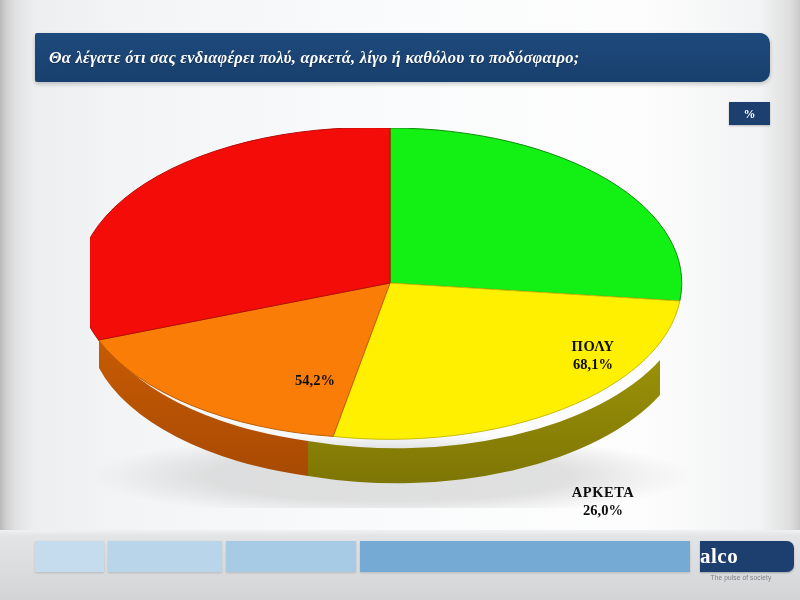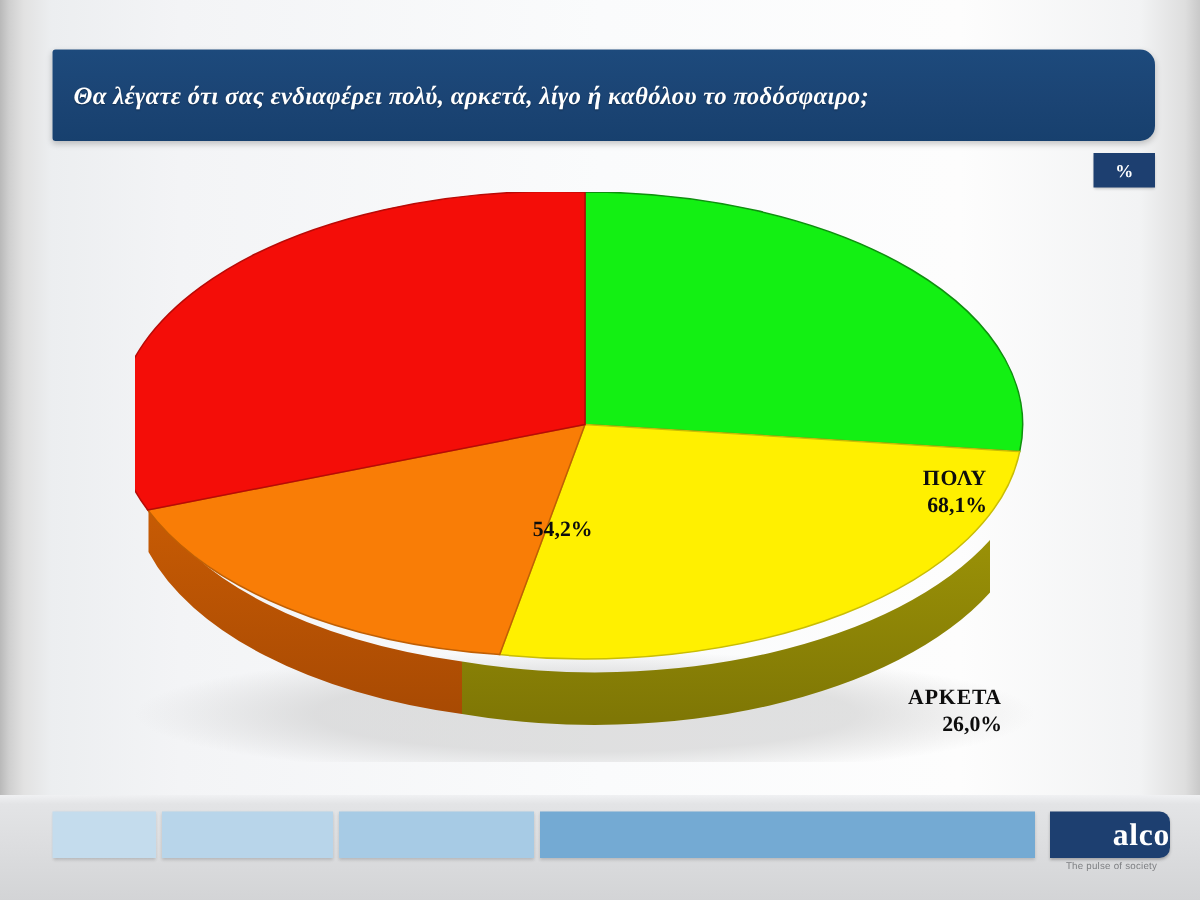--- a/index.html
+++ b/index.html
@@ -24,21 +24,21 @@
         #f3f4f6 120px, #fafbfc 400px, #fdfdfd 640px, #f2f3f4 760px,
         #dedede 790px, #c9c9c9 800px);
   }
 
   
   #title-bar {
     position: absolute;
     left: 35px;
     top: 33px;
     width: 735px;
-    height: 61px;
+    height: 49px;
     background: linear-gradient(to bottom, #1d4a7c 0%, #1b4474 55%, #17406e 100%);
     border-radius: 2px 10px 10px 2px;
     box-shadow: 0 2px 4px rgba(0,0,0,0.22);
     display: flex;
     align-items: center;
   }
   #title-text {
     color: #ffffff;
     font-size: 16.5px;
     font-weight: bold;
@@ -78,27 +78,28 @@
     height: 380px;
   }
   #pie-svg {
     display: block;
     width: 620px;
     height: 380px;
   }
 
   .slice-label {
     position: absolute;
-    text-align: right;
+    text-align: center;
     color: #0d0d0d;
     font-weight: bold;
     font-size: 14.5px;
     line-height: 1.25;
     white-space: nowrap;
     pointer-events: none;
+    margin-top: 27px;
   }
   .slice-label .l1 { display: block; letter-spacing: 0.6px; }
   .slice-label .l2 { display: block; }
 
   #label-poly     { left: 438px; top: 182px; width: 130px; }
   #label-arketa   { left: 448px; top: 328px; width: 130px; }
   #label-ligo     { left: 215px; top: 348px; width: 130px; }
   #label-katholou { left: 145px; top: 216px; width: 160px; }
 
   
@@ -118,27 +119,27 @@
   }
   #fbox-1 { left: 35px;  width: 69px;  background: #c4dced; }
   #fbox-2 { left: 108px; width: 114px; background: #b8d5ea; }
   #fbox-3 { left: 226px; width: 130px; background: #a7cbe5; }
   #fbox-4 { left: 360px; width: 330px; background: #74aad3; }
 
   #logo-box {
     position: absolute;
     left: 700px;
     top: 541px;
-    width: 80px;
+    width: 94px;
     height: 31px;
     background: #1d3f70;
     border-radius: 0 7px 7px 0;
     display: flex;
     align-items: center;
-    justify-content: flex-end;
+    justify-content: flex-start;
     box-shadow: 0 1px 2px rgba(0,0,0,0.25);
   }
   #logo-text {
     color: #ffffff;
     font-size: 21px;
     font-weight: bold;
     letter-spacing: 0.5px;
     line-height: 1;
     font-family: "Liberation Serif", "DejaVu Serif", serif;
   }

